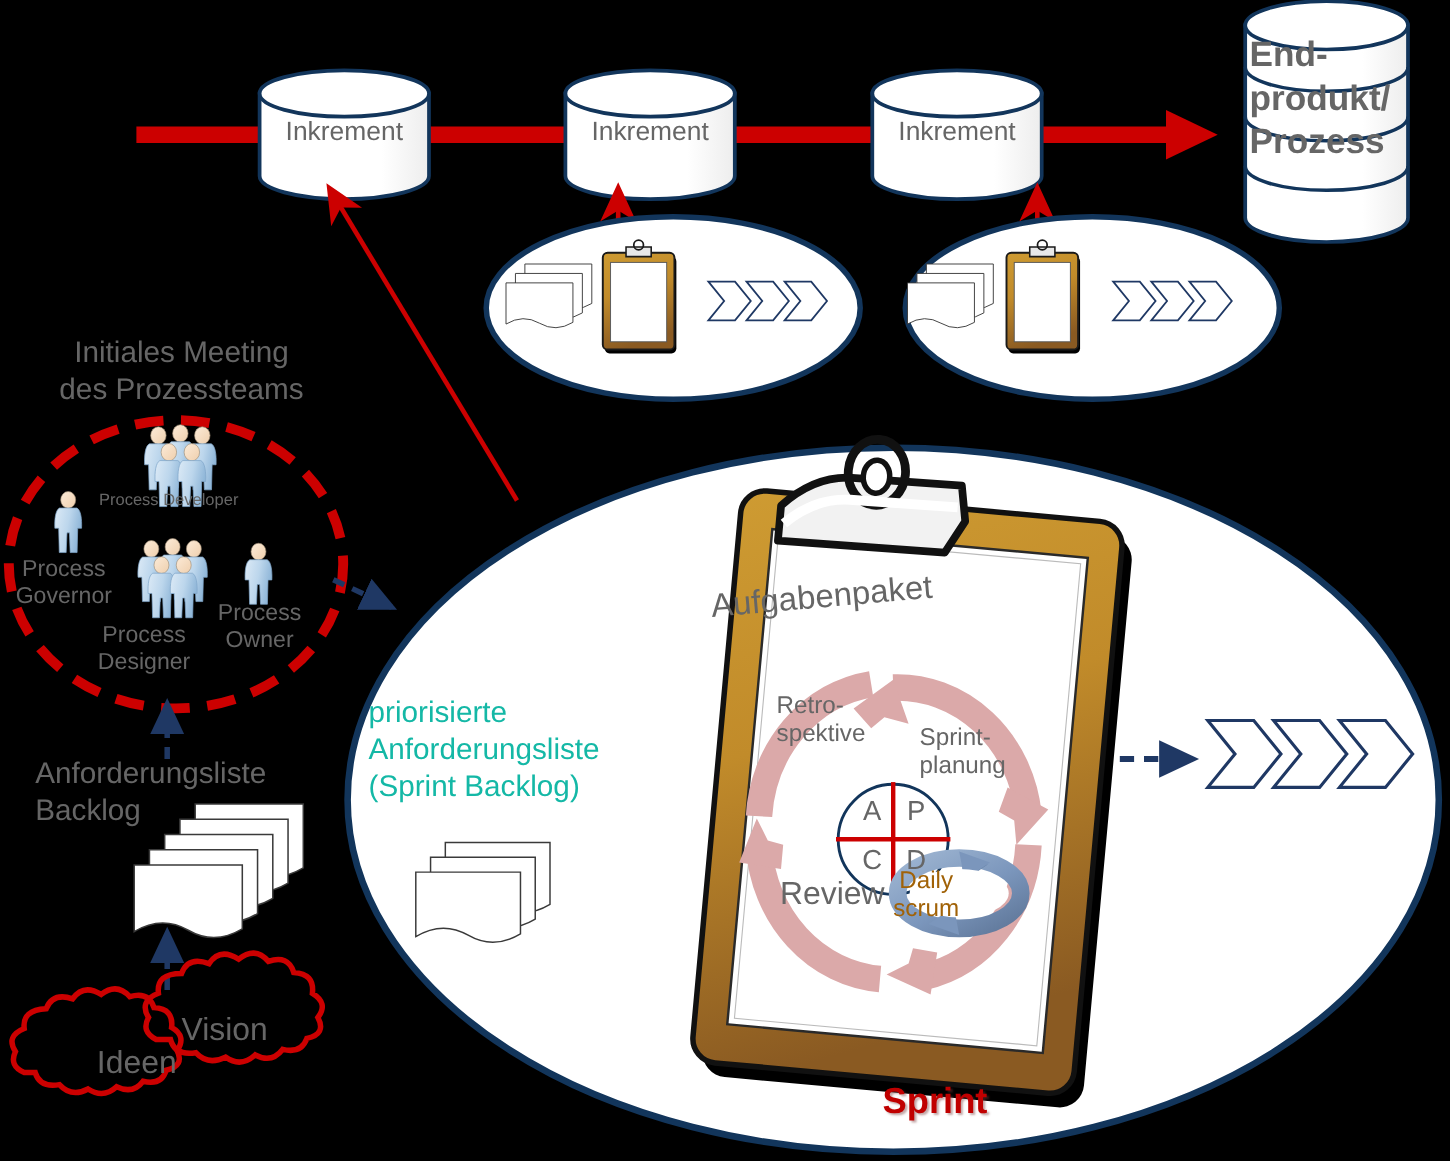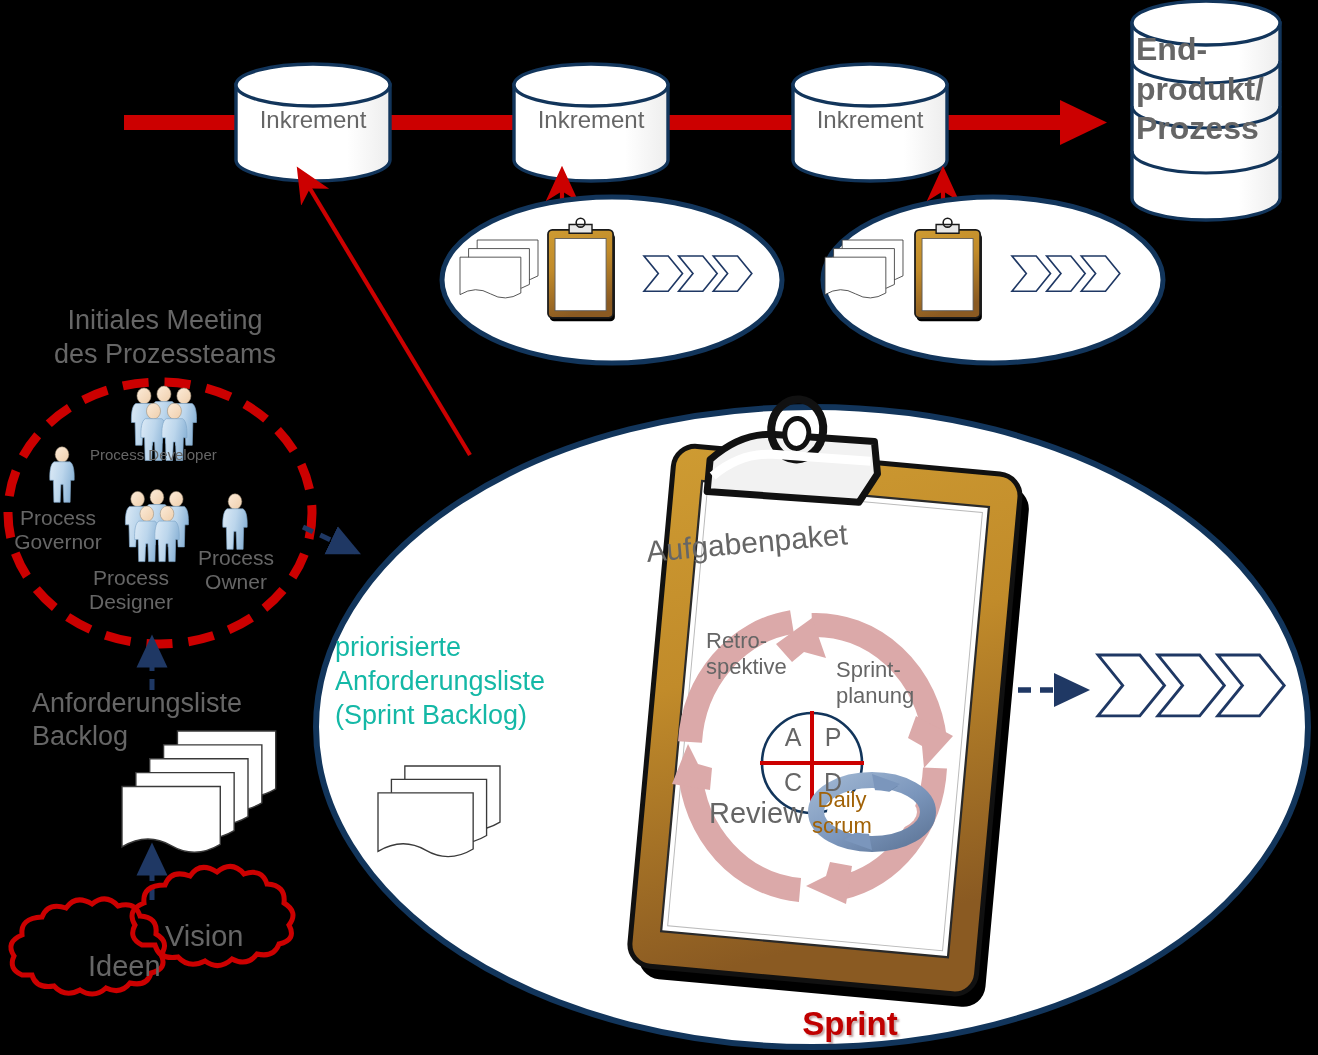--- a/index.html
+++ b/index.html
@@ -330,15 +330,15 @@
   </div>
 
   <div class="lbl" style="left:780px;top:723px;width:26px;text-align:center;font-size:25px;">A</div>
   <div class="lbl" style="left:820px;top:723px;width:26px;text-align:center;font-size:25px;">P</div>
   <div class="lbl" style="left:780px;top:768px;width:26px;text-align:center;font-size:25px;">C</div>
   <div class="lbl" style="left:820px;top:768px;width:26px;text-align:center;font-size:25px;">D</div>
 
 
   <div style="position:absolute;left:740px;top:982px;width:220px;text-align:center;
               color:#C00000;font-size:33px;font-weight:bold;
-              text-shadow:2px 2px 2px rgba(120,60,60,0.45);margin-top:23px;">Sprint</div>
+              text-shadow:2px 2px 2px rgba(120,60,60,0.45);">Sprint</div>
 
 </div>
 
 </body></html>

